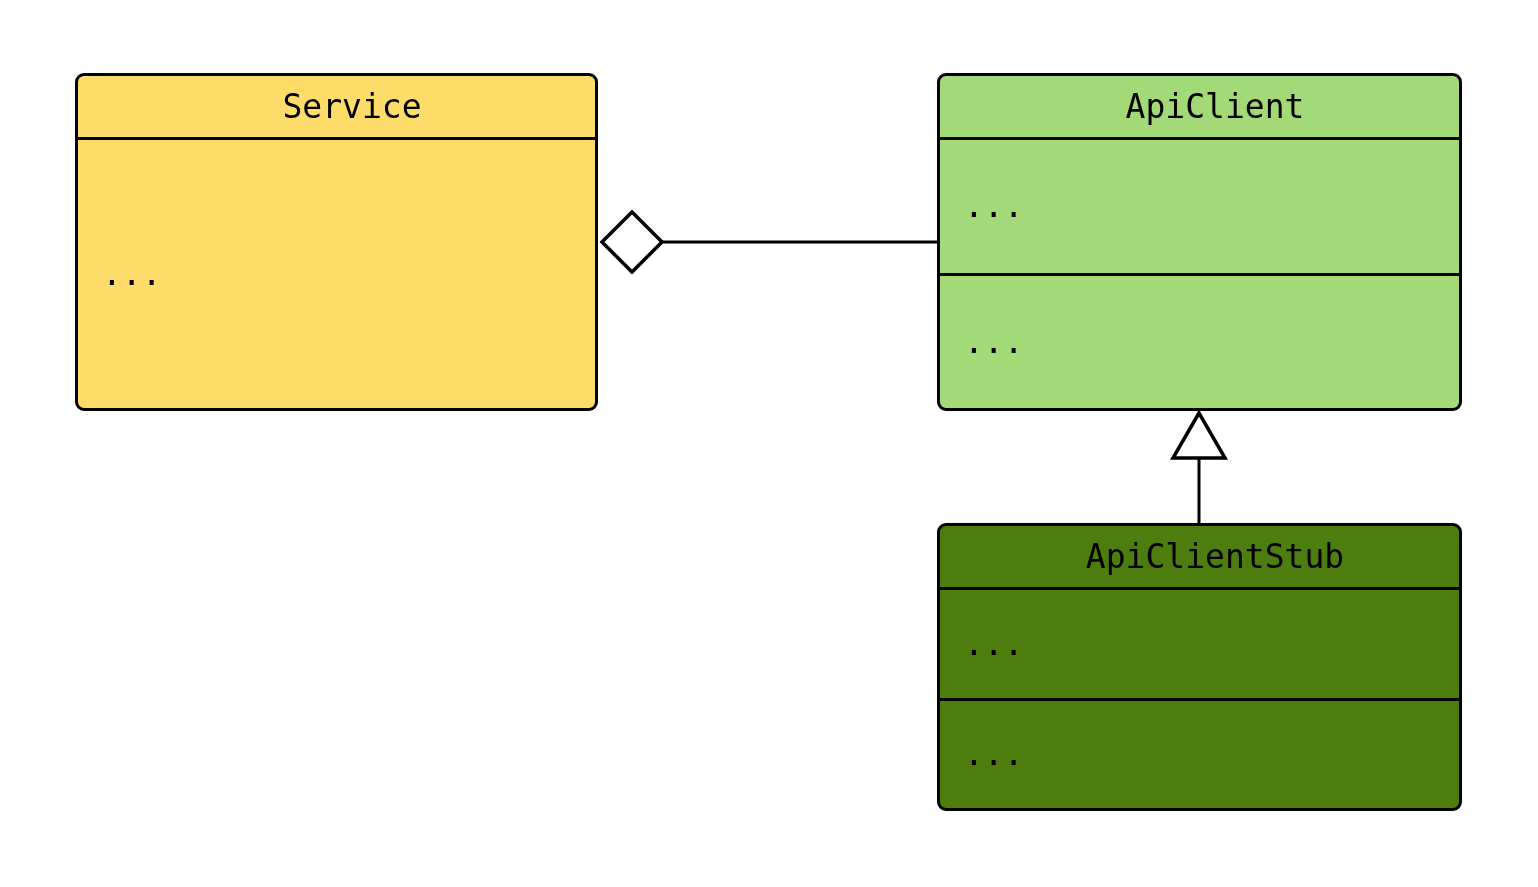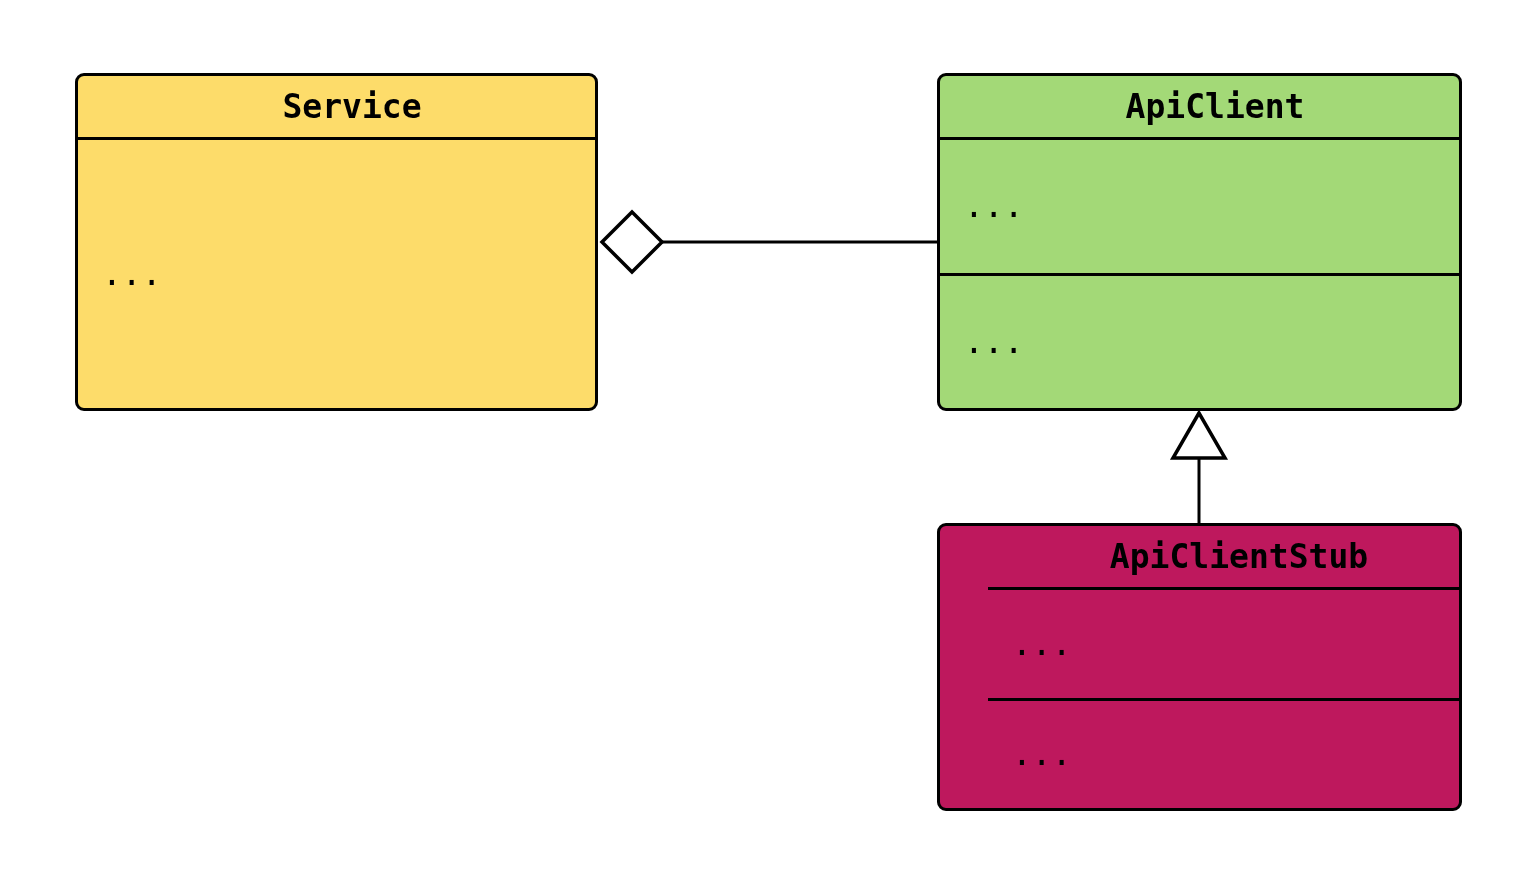--- a/index.html
+++ b/index.html
@@ -29,21 +29,21 @@
     line-height:1.2;
   }
   #box-service{left:75px;top:73px;width:523px;height:338px;}
   #box-apiclient{left:937px;top:73px;width:525px;height:338px;}
   #box-apiclientstub{left:937px;top:523px;width:525px;height:288px;}
   .uml-title{
     flex:0 0 61px;
     display:flex;
     align-items:center;
     justify-content:center;
-    font-weight:bold;
+    font-weight:normal;
     margin-left:31px;
   }
   .uml-sec{
     border-top:3px solid #000000;
     flex:1 1 0;
     display:flex;
     align-items:center;
     padding:0 24px;
     white-space:pre;
   }
@@ -77,21 +77,21 @@
       <span>ApiClient</span>
     </div>
     <div class="uml-sec">
       <span>...</span>
     </div>
     <div class="uml-sec">
       <span>...</span>
     </div>
   </div>
 
-  <div class="uml-box" id="box-apiclientstub" style="background-color: #be185d; border-color: rgb(0, 0, 0); padding-left: 48px;">
+  <div class="uml-box" id="box-apiclientstub" style="background-color: #4d7c0f; border-color: rgb(0, 0, 0);">
     <div class="uml-title">
       <span>ApiClientStub</span>
     </div>
     <div class="uml-sec">
       <span>...</span>
     </div>
     <div class="uml-sec">
       <span>...</span>
     </div>
   </div>

